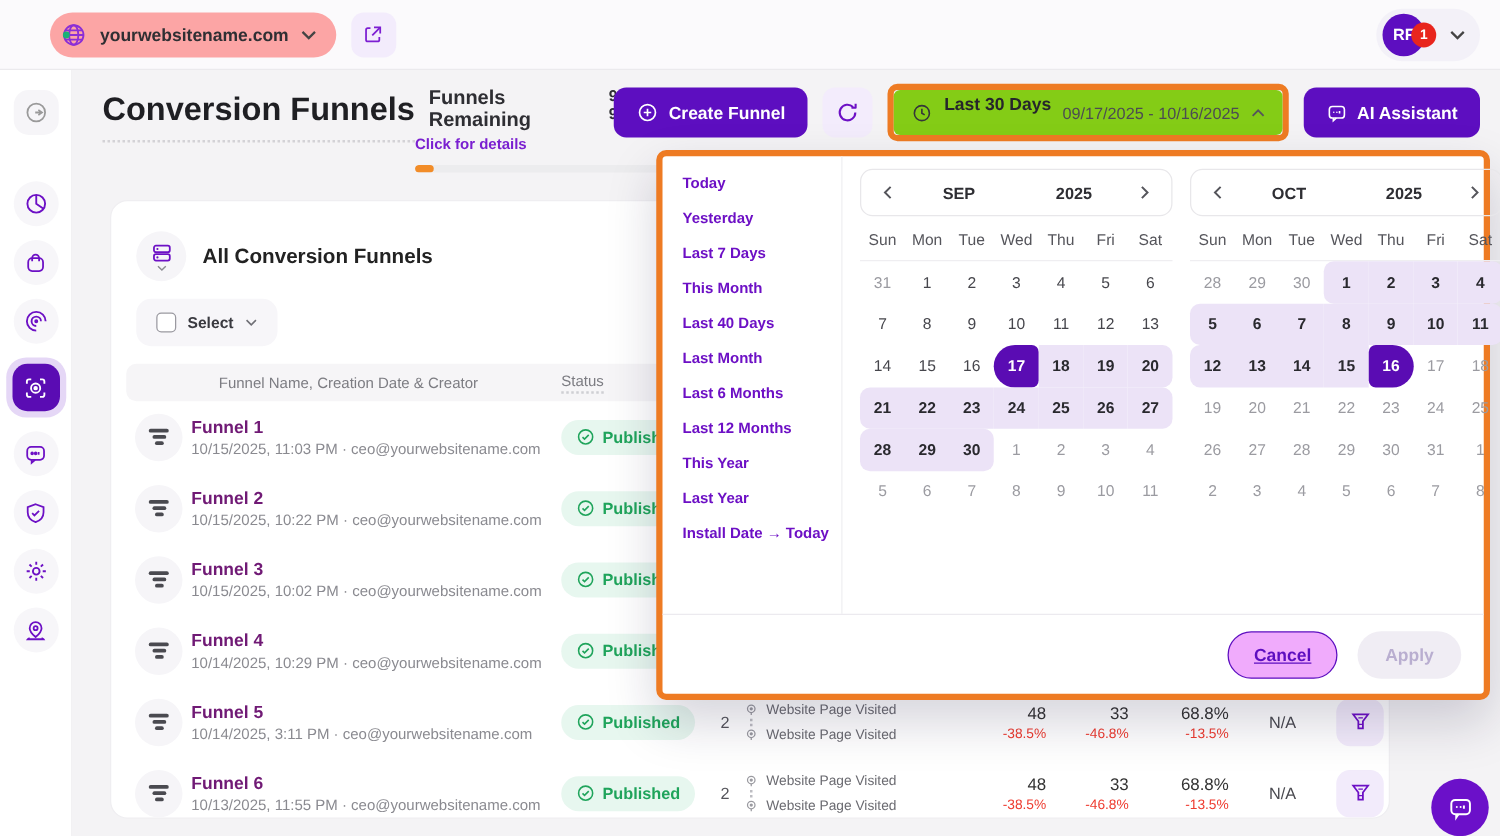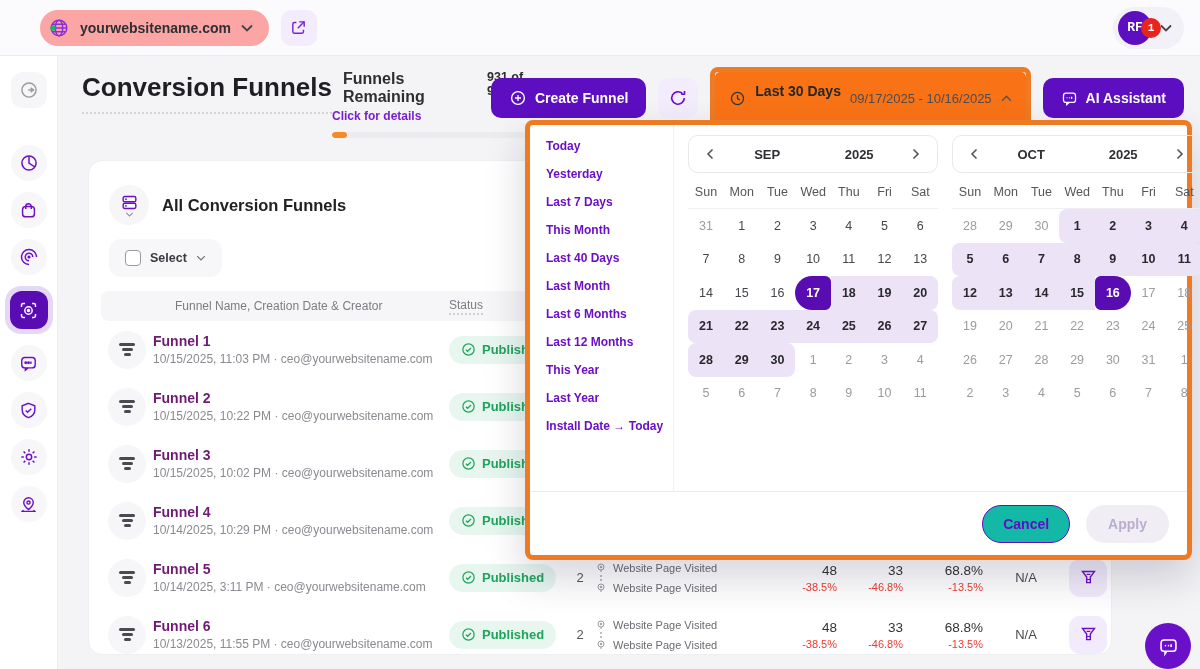--- a/index.html
+++ b/index.html
@@ -12,22 +12,22 @@
 
   
   .topbar { position:absolute; left:0; top:0; width:1200px; height:56px;
     background:#fbfafc; border-bottom:1px solid #ebeaed; display:flex; align-items:center;
     padding:0 16px 0 40px; z-index:3; }
   .site-pill { display:flex; align-items:center; gap:10px; background:#fca5a5;
     border-radius:20px; height:36px; padding:0 16px 0 8px; cursor:pointer;justify-content:space-between; }
   .site-pill .label { font-size:14px; font-weight:700; color:#2f2f33; }
   .ext-btn { margin-left:12px; width:36px; height:36px; border-radius:10px; background:#f3ecfc;
     display:flex; align-items:center; justify-content:center; border:none; cursor:pointer; }
-  .account { margin-left:auto; display:flex; align-items:center; gap:8px; background:#f3f1f8;
-    border-radius:22px; height:42px; padding:4px 12px 4px 5px; cursor:pointer;font-family:Liberation Mono, monospace; }
+  .account { margin-left:auto; display:flex; align-items:center; gap:20px; background:#f3f1f8;
+    border-radius:22px; height:42px; padding:4px 12px 4px 5px; cursor:pointer; }
   .avatar-wrap { position:relative; width:34px; height:34px; }
   .avatar { width:34px; height:34px; border-radius:50%; background:#5d0ec0; color:#fff;
     font-size:13px; font-weight:700; display:flex; align-items:center; justify-content:center; }
   .notif { position:absolute; right:-9px; top:7px; min-width:20px; height:20px; border-radius:50%;
     background:#e8251d; color:#fff; font-size:11px; font-weight:700;
     display:flex; align-items:center; justify-content:center; }
 
   
   .sidebar { position:absolute; left:0; top:56px; width:58px; bottom:0; background:#fff;
     border-right:1px solid #eeedef; display:flex; flex-direction:column; align-items:center; z-index:2; }
@@ -52,21 +52,21 @@
   .quota .bar { margin-top:8px; height:6px; border-radius:3px; background:#ececee; overflow:hidden; }
   .quota .fill { height:100%; background:#f28c28; border-radius:3px; }
 
   .header-actions { position:absolute; right:16px; top:11px; display:flex; align-items:center; gap:12px; }
   .btn-primary { height:40px; border:none; border-radius:10px; background:#5d0ec0; color:#fff;
     font-family:inherit; font-size:14px; font-weight:700; display:flex; align-items:center; gap:8px;
     padding:0 18px; cursor:pointer; }
   .btn-refresh { width:40px; height:40px; border:none; border-radius:10px; background:#f3ecfc;
     color:#6d10c5; display:flex; align-items:center; justify-content:center; cursor:pointer; }
   .annot { border:5px solid #ee7b23; border-radius:8px; padding:0; }
-  .date-btn { height:52px; background:#f97316; border:none; border-radius:5px; display:flex;
+  .date-btn { height:36px; background:#84cc16; border:none; border-radius:5px; display:flex;
     align-items:center; gap:9px; padding:0 14px; cursor:pointer; font-family:inherit; }
   .date-btn .preset { font-size:14px; font-weight:700; color:#26262b; }
   .date-btn .range { font-size:13px; color:#4c4c52; }
 
   
   .card { position:absolute; left:30px; top:104px; width:1024px; height:495px; background:#fff;
     border:1px solid #efeef1; border-radius:14px; padding:20px 0 0 0; overflow:hidden; }
   .section-head { display:flex; align-items:center; gap:13px; padding:4px 24px 0 20px; }
   .stack-ic { width:40px; height:40px; border-radius:50%; background:#f6f5f8; color:#6d10c5;
     display:flex; flex-direction:column; align-items:center; justify-content:center; cursor:pointer; }
@@ -125,22 +125,22 @@
     font-size:12.5px; color:#46464c; cursor:pointer; }
   .day.m { color:#9b9ba1; }
   .day.r { background:#ece3f7; color:#29292e; font-weight:700; }
   .day.bl { border-top-left-radius:8px; border-bottom-left-radius:8px; }
   .day.br { border-top-right-radius:8px; border-bottom-right-radius:8px; }
   .day.sel { background:#5a0cb3; color:#fff; font-weight:700; }
   .day.sel.start { border-radius:18px 6px 6px 18px; }
   .day.sel.end { border-radius:6px 18px 18px 6px; }
   .ov-foot { height:64px; border-top:1px solid #eceaef; display:flex; align-items:center;
     justify-content:flex-end; gap:16px; padding-right:18px; }
-  .btn-cancel { height:38px; padding:0 20px; border-radius:20px; background:#14b8a6;
-    border:1.5px solid #5d0ec0; color:#5d0ec0; font-family:inherit; font-size:14px; font-weight:600; cursor:pointer; }
+  .btn-cancel { height:38px; padding:0 20px; border-radius:20px; background:#f0abfc;
+    border:1.5px solid #5d0ec0; color:#5d0ec0; font-family:inherit; font-size:14px; font-weight:600; cursor:pointer;text-decoration:underline; }
   .btn-apply { height:38px; padding:0 22px; border-radius:20px; background:#f0edf4; border:none;
     color:#b9aed0; font-family:inherit; font-size:14px; font-weight:600; cursor:default; }
 
   .fab { position:absolute; right:9px; bottom:0px; width:46px; height:46px; border-radius:50%;
     background:#6b10c9; border:none; color:#fff; display:flex; align-items:center;
     justify-content:center; cursor:pointer; z-index:6; }
 </style>
 </head>
 <body>
 

